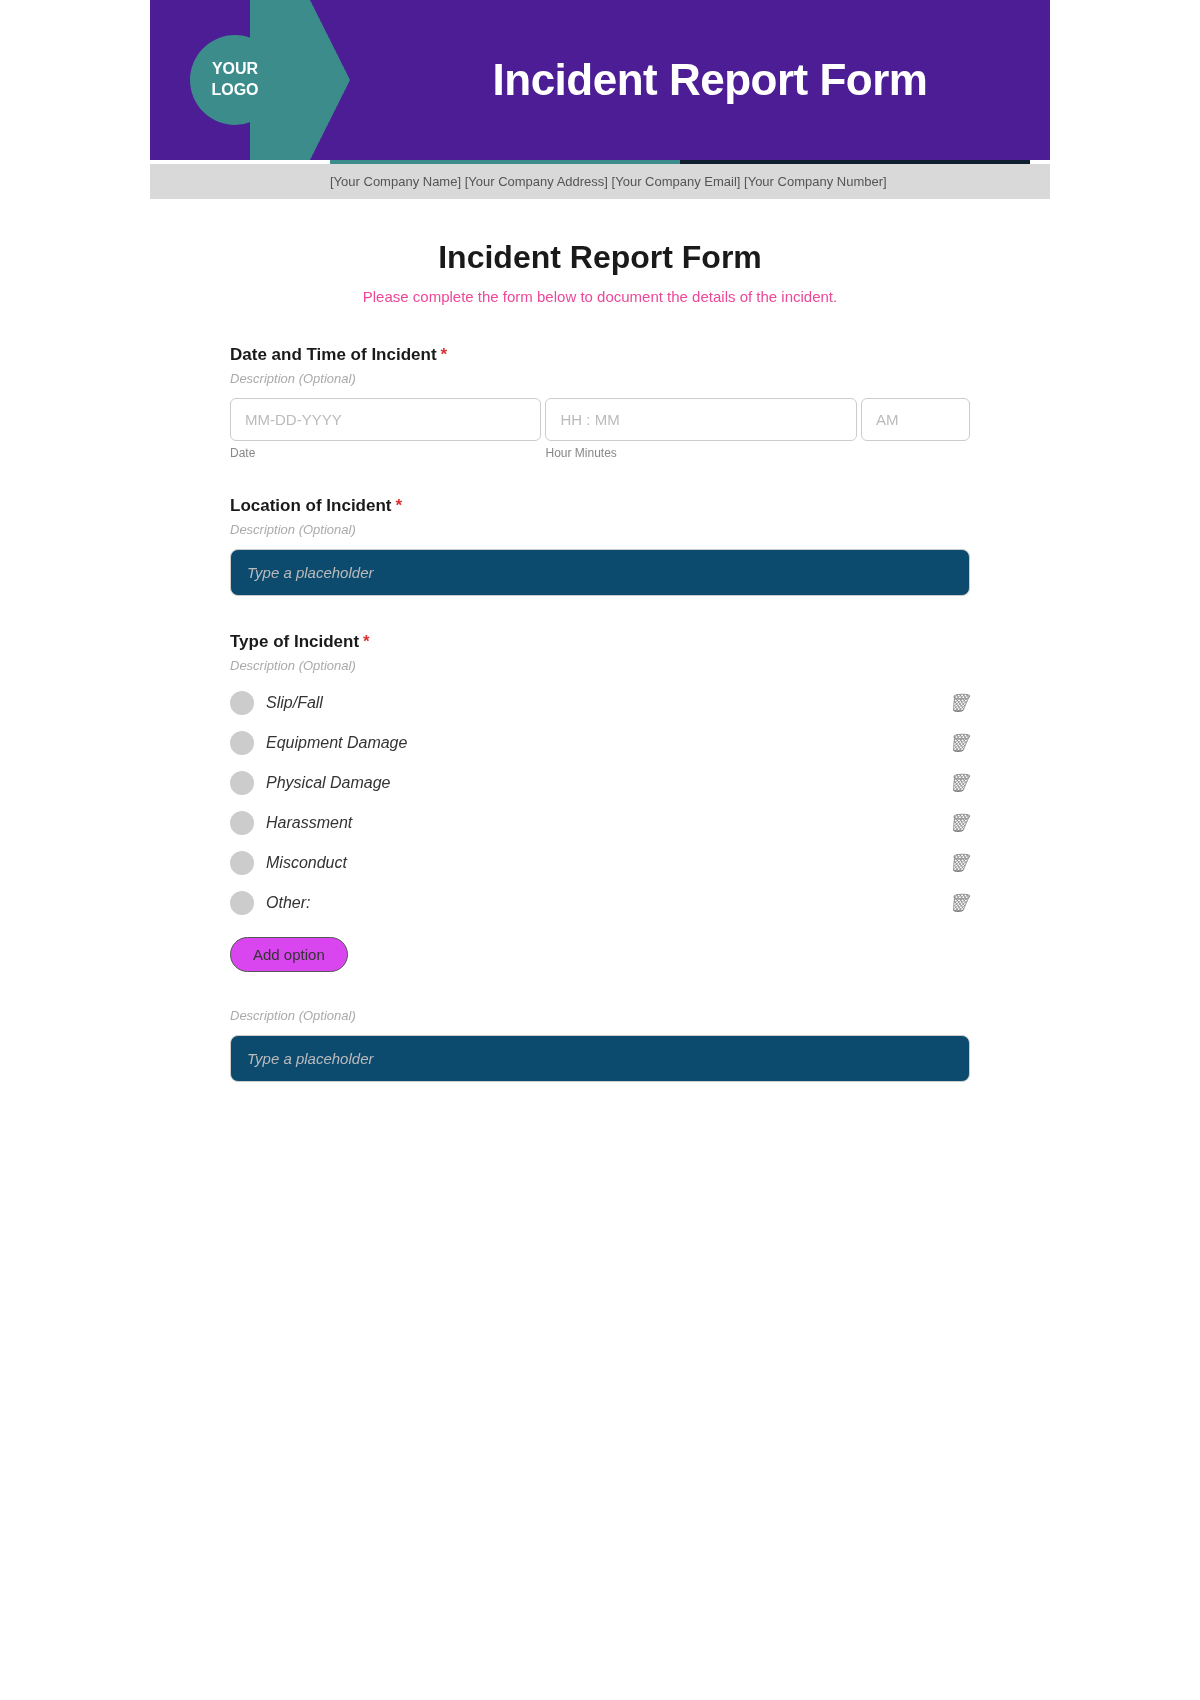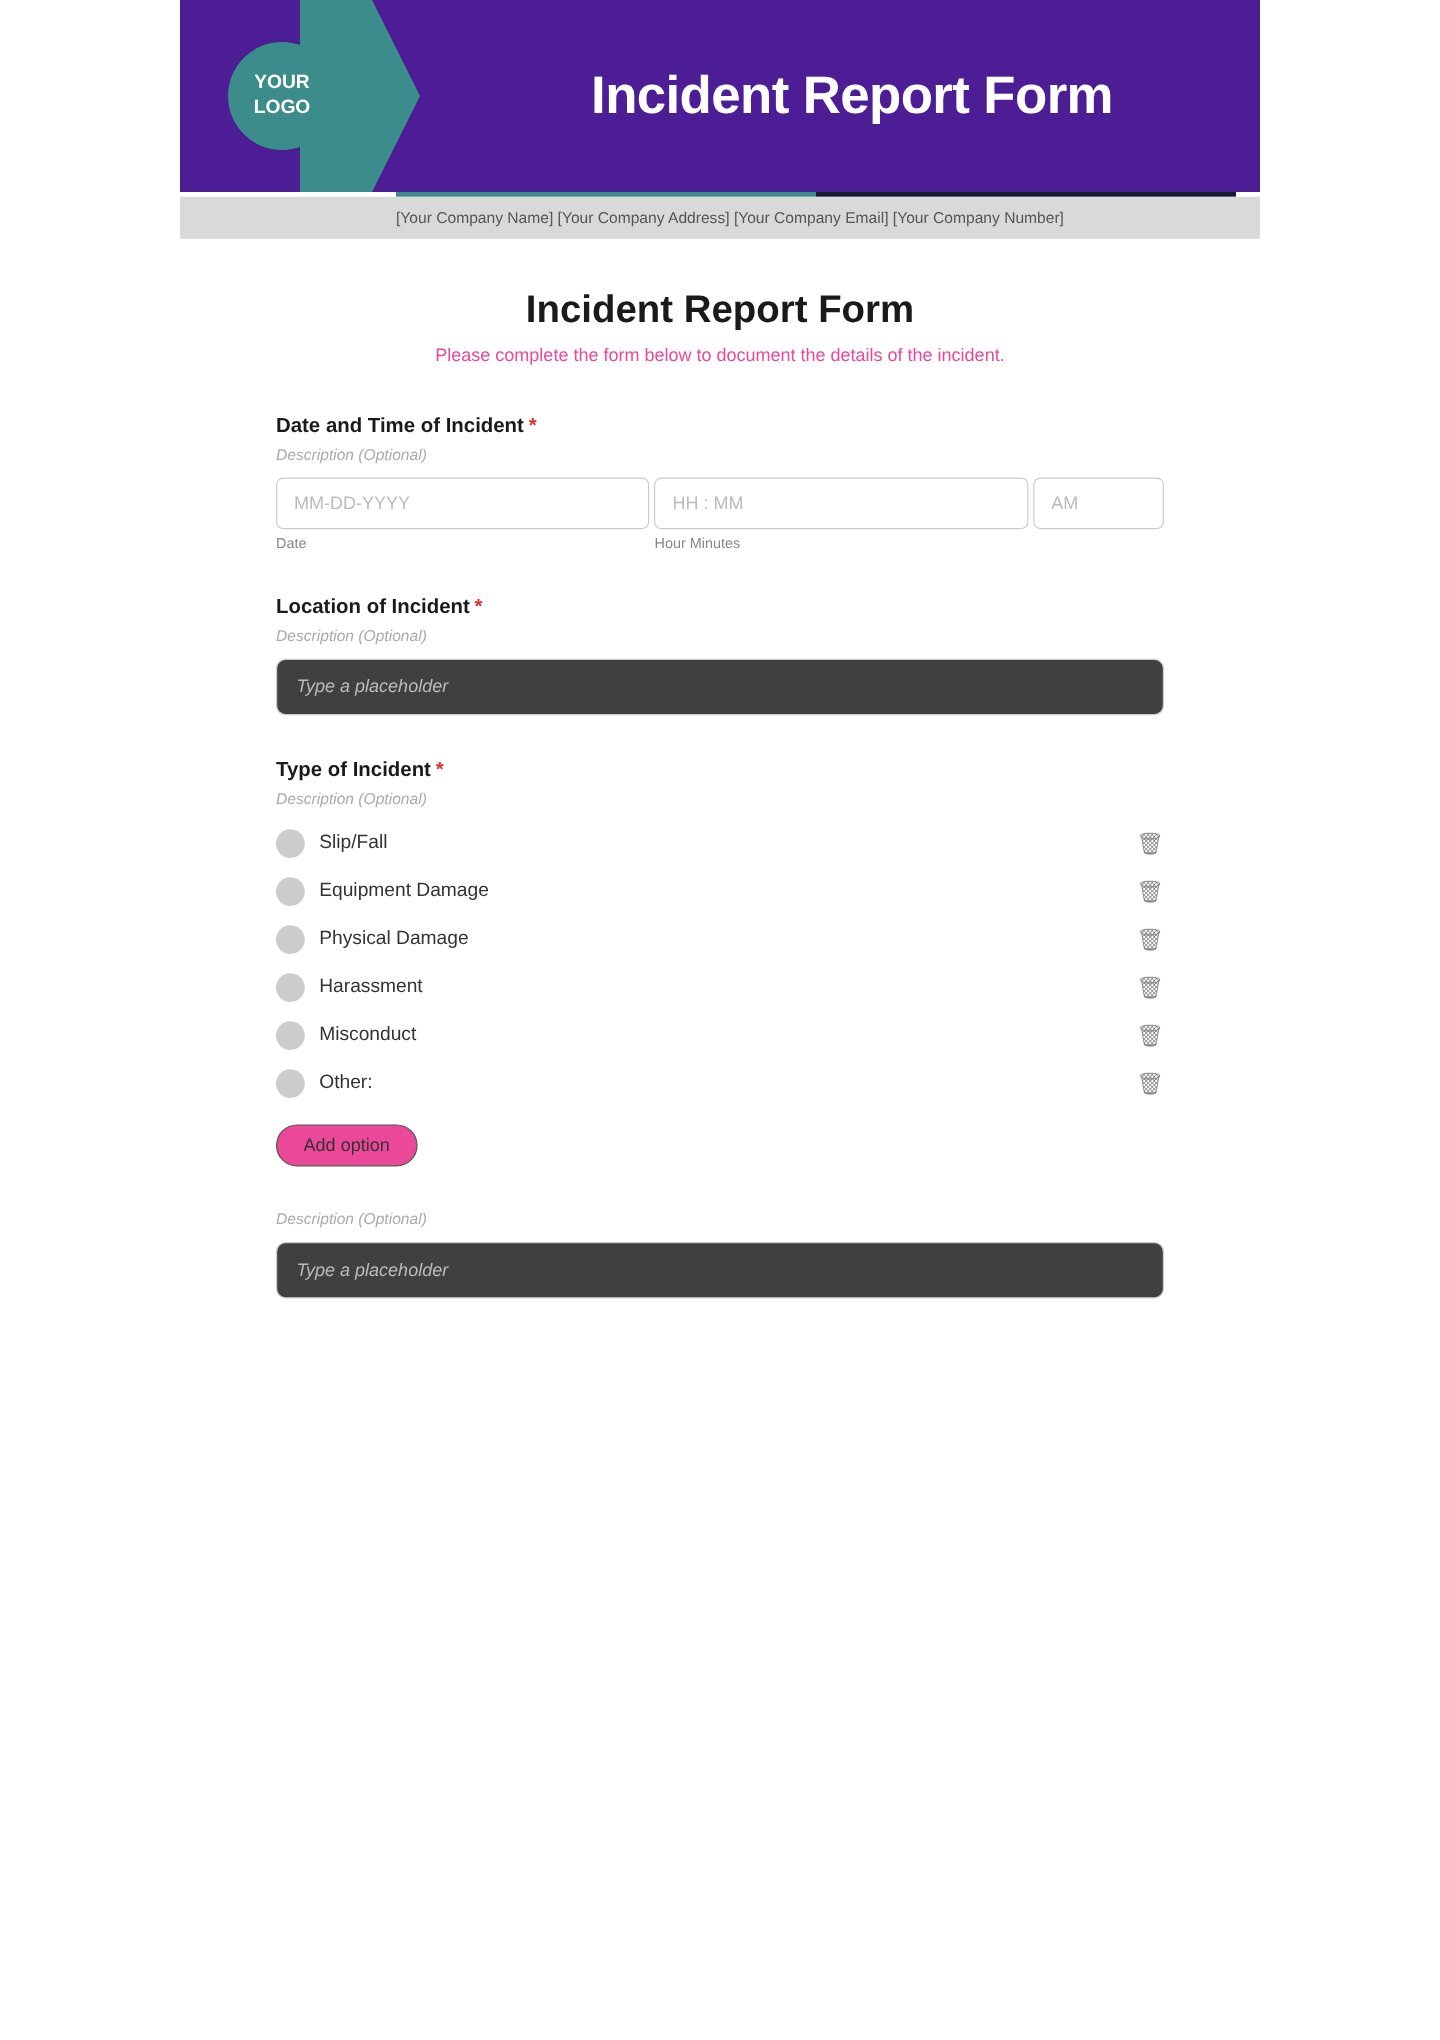--- a/index.html
+++ b/index.html
@@ -151,32 +151,33 @@
     .ampm-input-group { flex: 0.7; }
 
     
     .text-input-field {
       border: 1.5px solid #ccc;
       border-radius: 8px;
       padding: 14px 16px;
       font-size: 15px;
       color: #bbb;
       font-style: italic;
-      background: #404040;
+      background: #0c4a6e;
       width: 100%;
       outline: none;
     }
     .text-input-field::placeholder { color: #bbb; font-style: italic; }
 
     
     .radio-options-list {
       display: flex;
       flex-direction: column;
       gap: 4px;
       margin-bottom: 16px;
+      font-style: italic;
     }
     .radio-option-row {
       display: flex;
       align-items: center;
       justify-content: space-between;
       padding: 6px 0;
     }
     .radio-left {
       display: flex;
       align-items: center;
@@ -197,21 +198,21 @@
       color: #888;
       font-size: 18px;
       cursor: pointer;
     }
 
     
     .add-option-btn {
       border: 1.5px solid #555;
       border-radius: 20px;
       padding: 8px 22px;
-      background: #ec4899;
+      background: #d946ef;
       font-size: 15px;
       color: #333;
       cursor: pointer;
       font-weight: 500;
     }
   </style>
 </head>
 <body>
 
 <div class="header">

